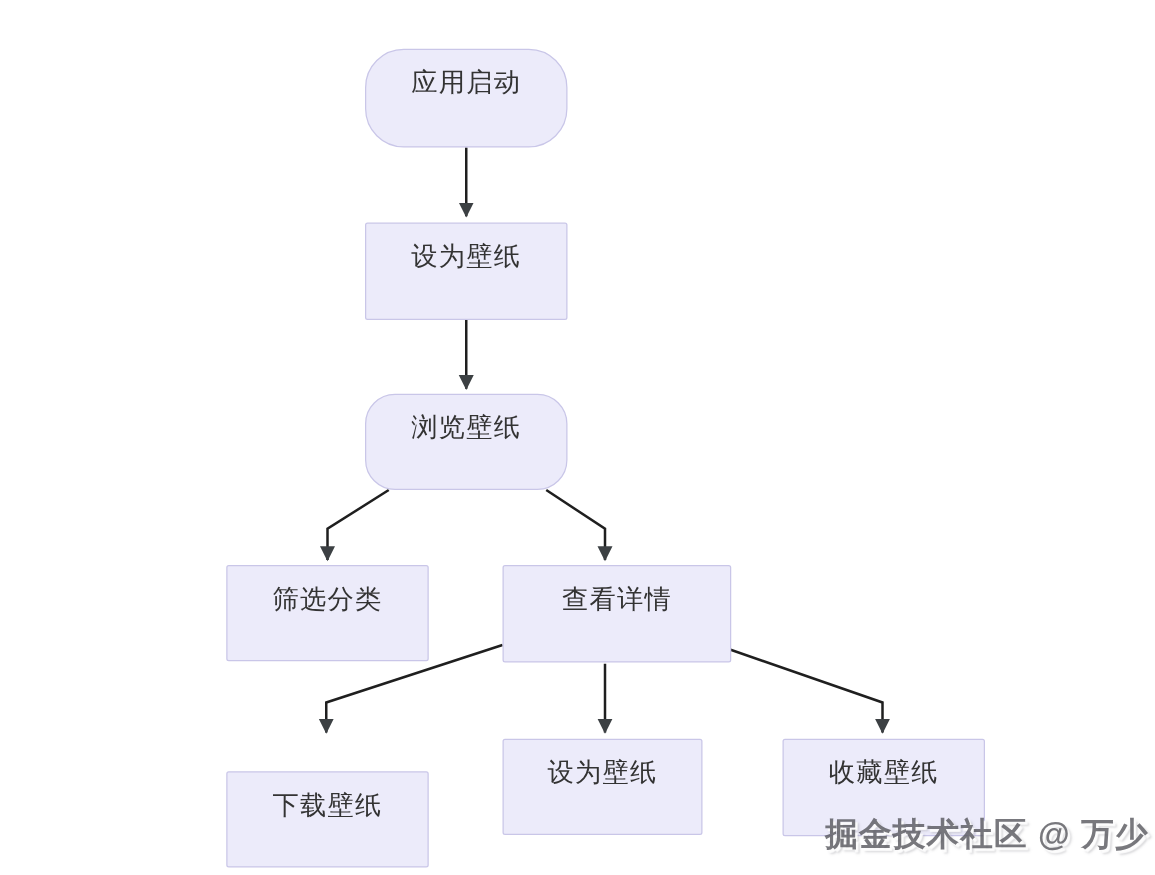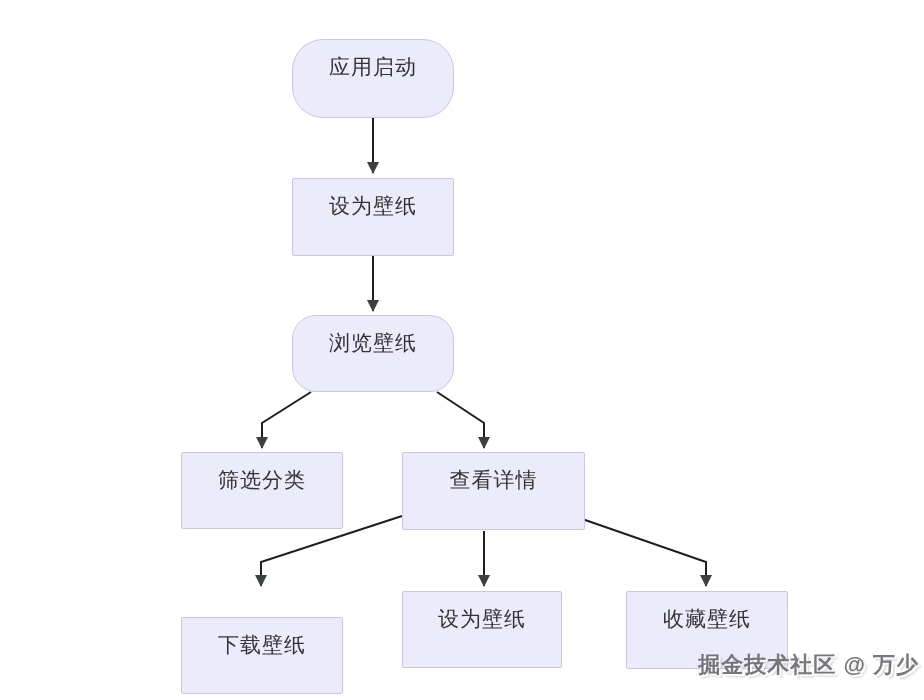--- a/index.html
+++ b/index.html
@@ -43,21 +43,21 @@
   .n-browse   { left: 292px; top: 315px; width: 162px; height: 77px; border-radius: 24px; }
   .n-filter   { left: 181px; top: 452px; width: 162px; height: 77px; }
   .n-detail   { left: 402px; top: 452px; width: 183px; height: 78px; }
   .n-download { left: 181px; top: 591px; width: 162px; height: 77px; margin-top: 26px; }
   .n-set      { left: 402px; top: 591px; width: 160px; height: 77px; }
   .n-favorite { left: 626px; top: 591px; width: 162px; height: 78px; }
   .watermark {
     position: absolute;
     right: 5px;
     top: 650px;
-    font-size: 22px;
+    font-size: 26px;
     font-weight: bold;
     letter-spacing: 1px;
     color: rgba(82, 82, 88, 0.78);
     text-shadow: 2px 2px 1px rgba(255, 255, 255, 0.95),
                  3px 3px 2px rgba(120, 120, 130, 0.35);
     white-space: nowrap;
   }
 </style>
 </head>
 <body>

